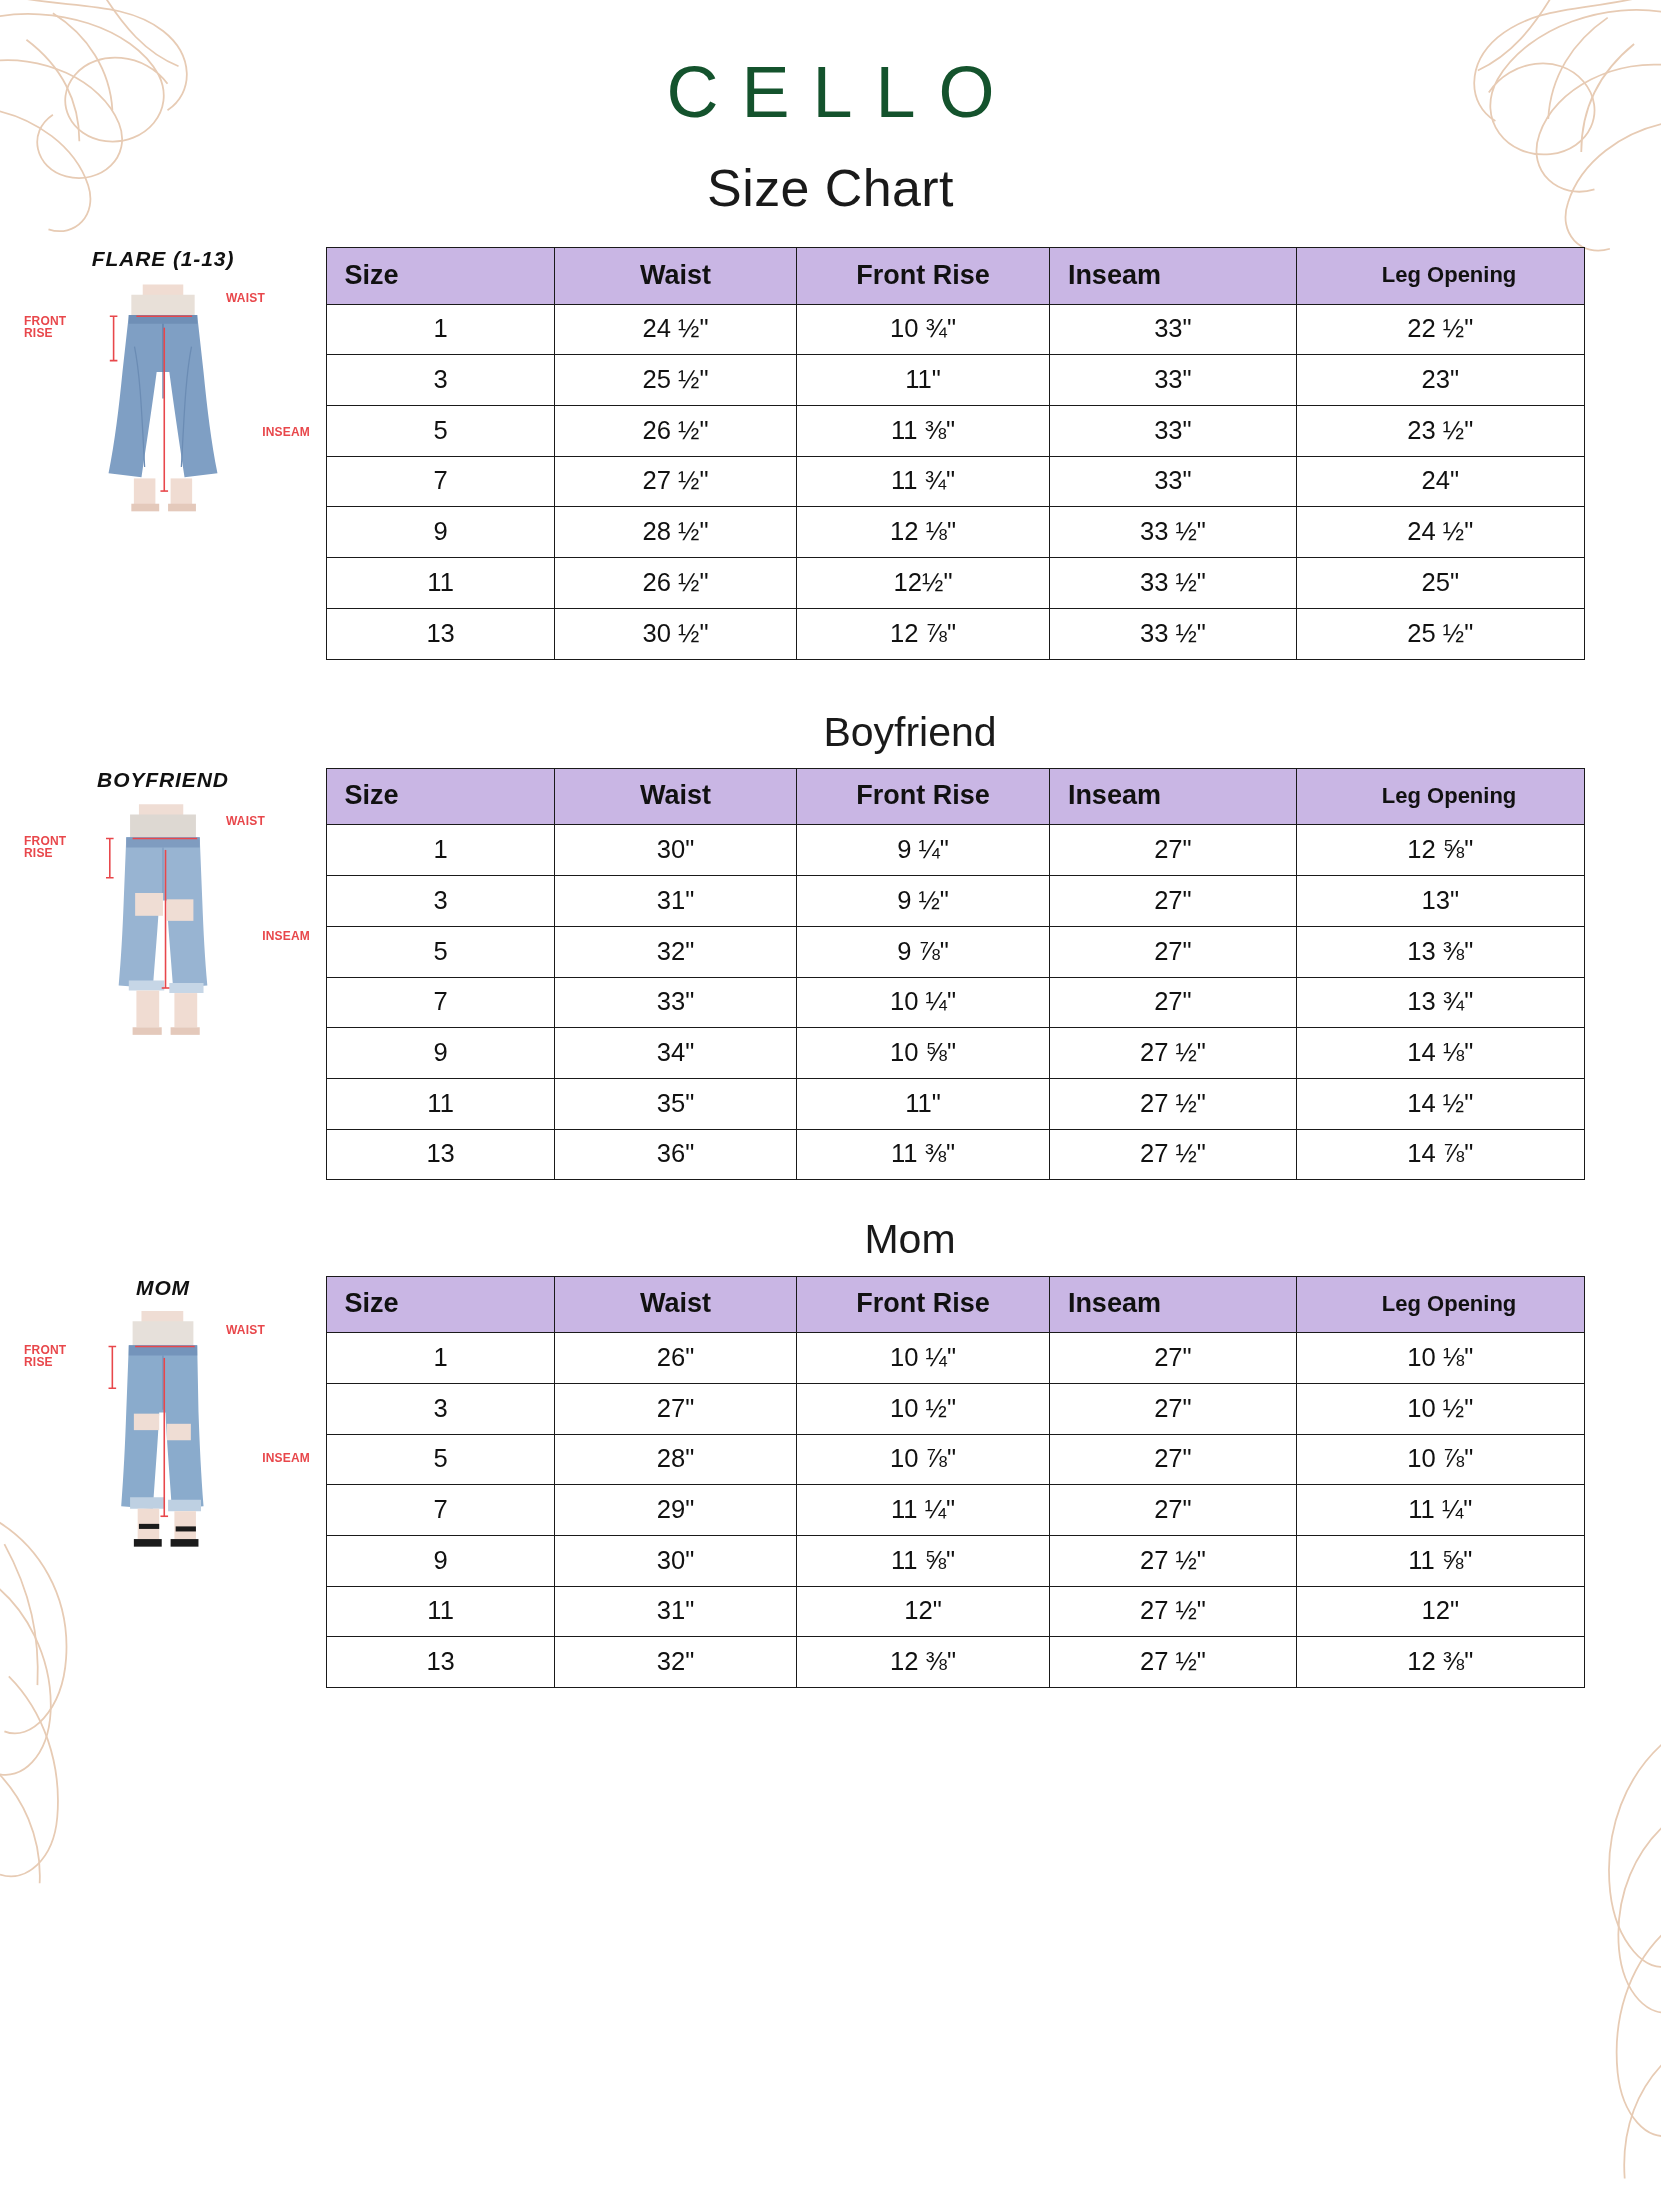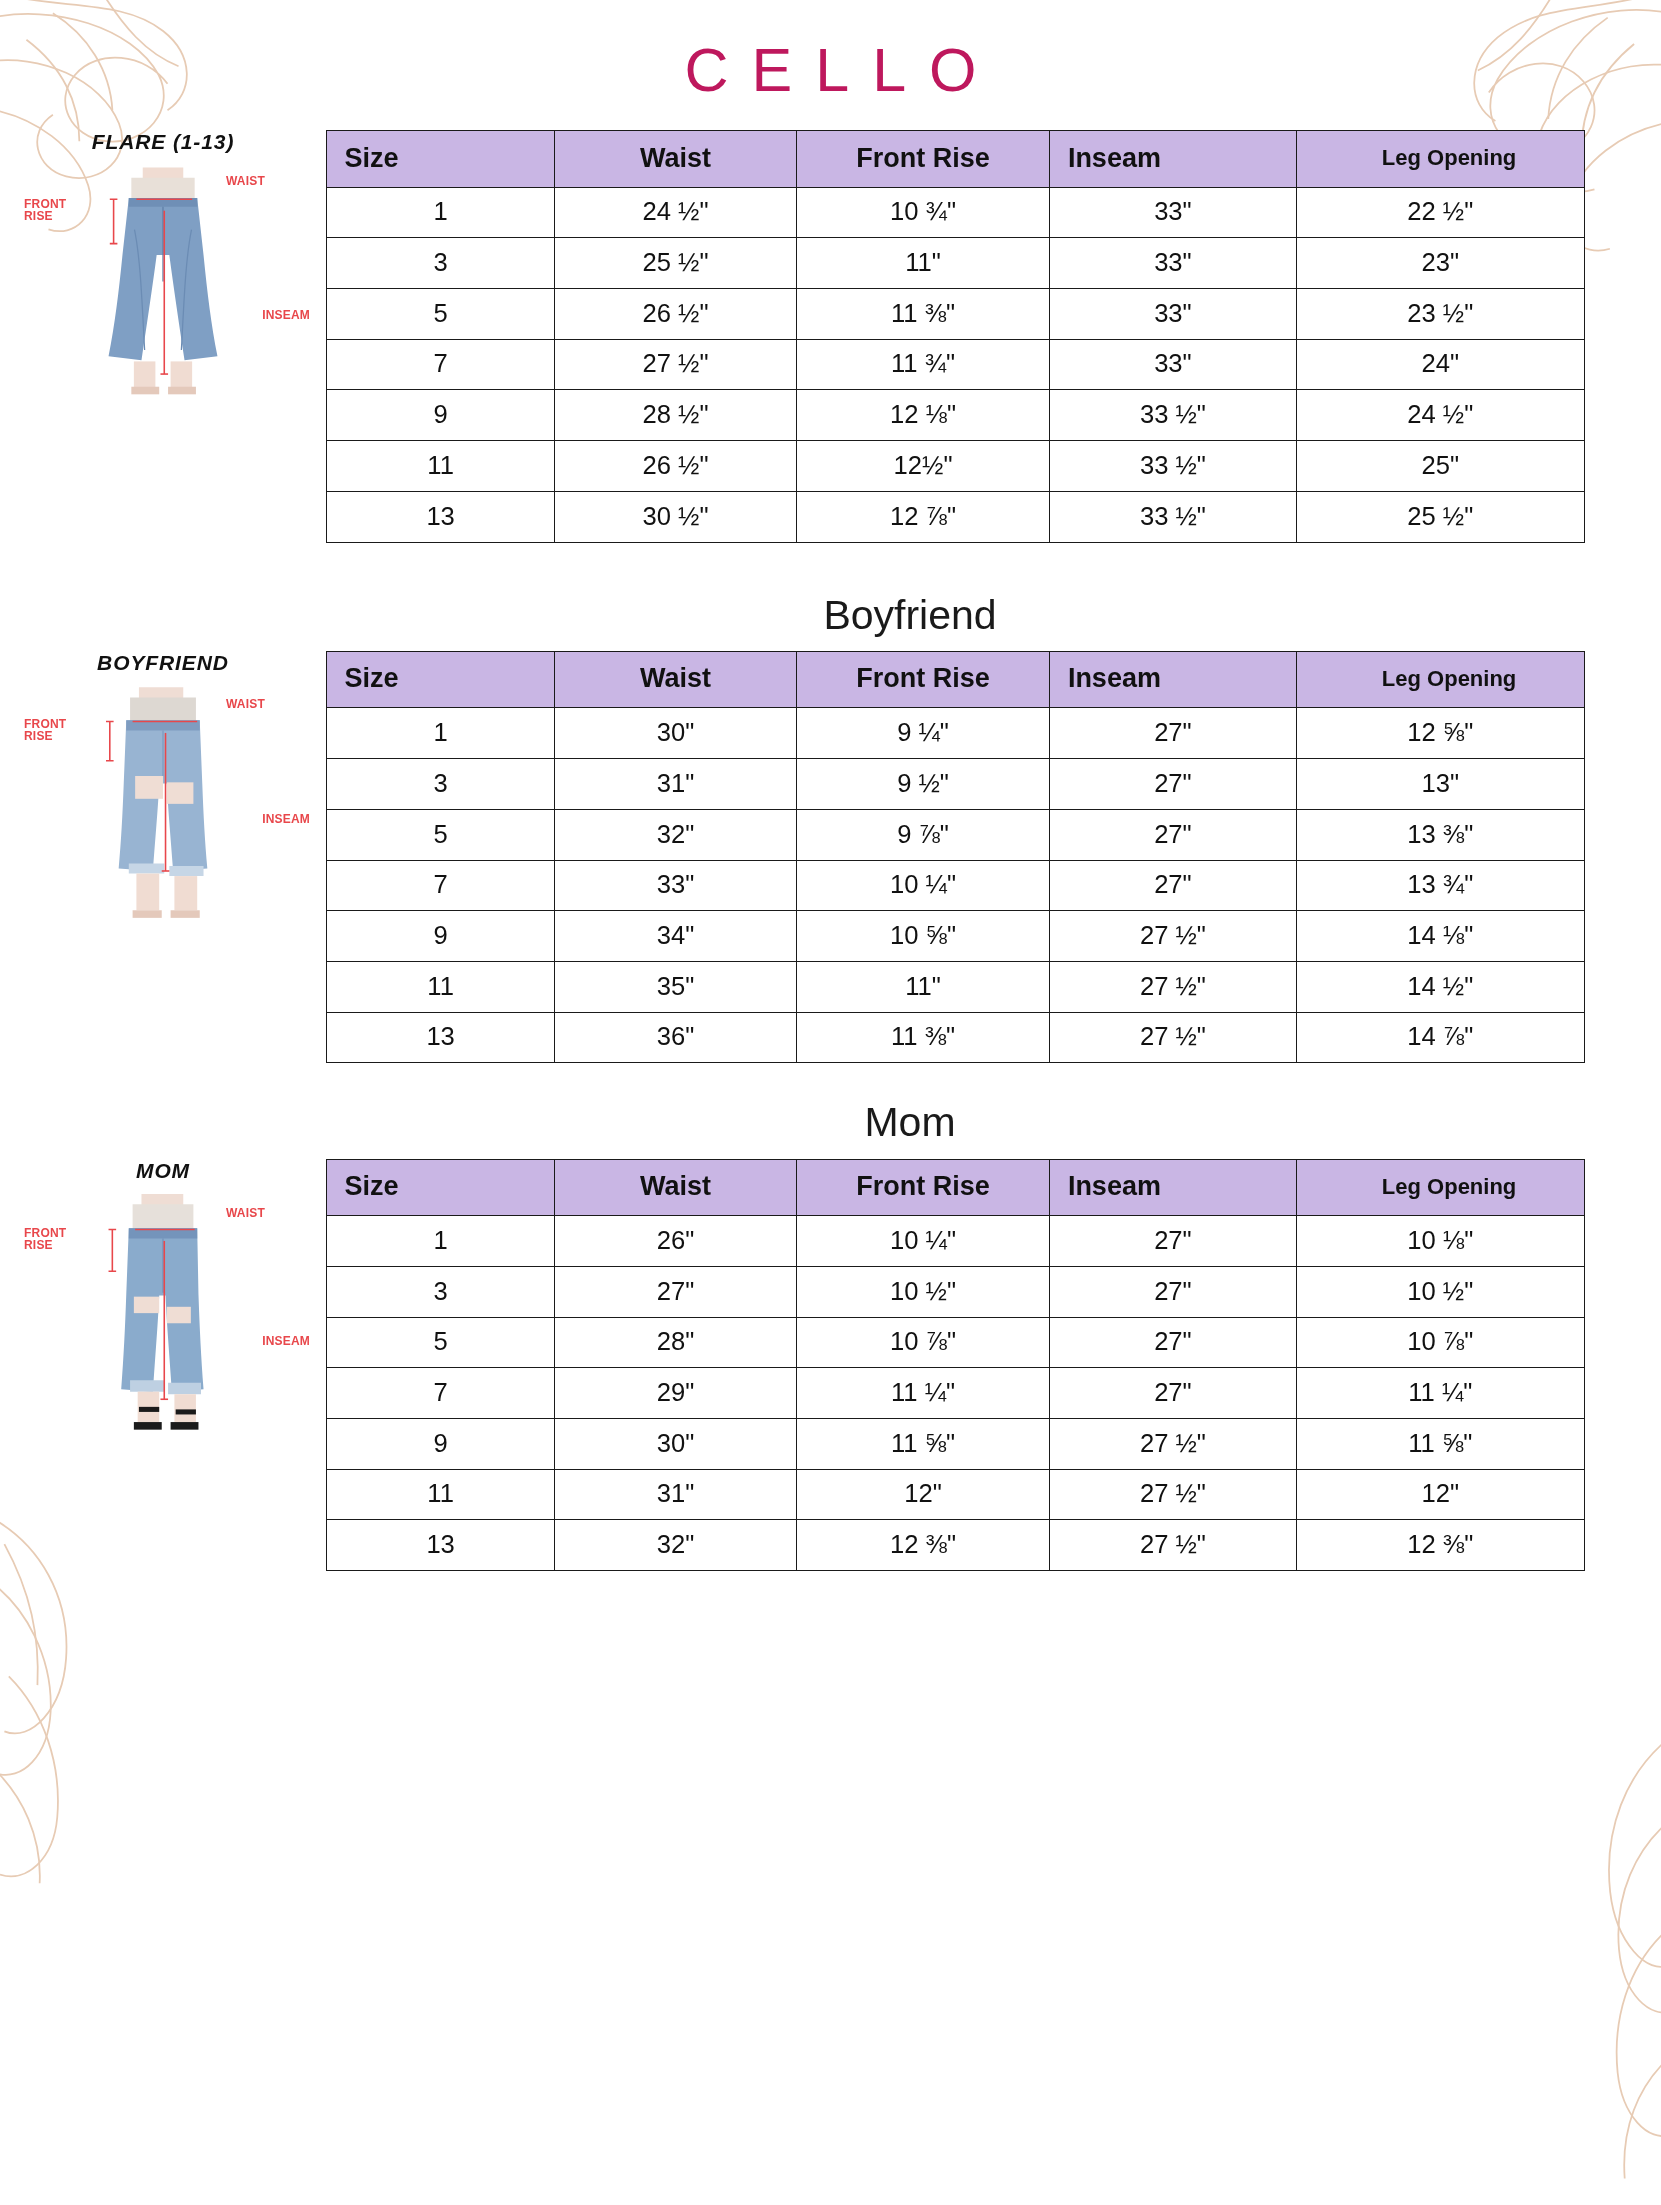--- a/index.html
+++ b/index.html
@@ -27,25 +27,25 @@
   .page {
     position: relative;
     z-index: 2;
     width: 1661px;
     height: 2205px;
   }
 
   
   .brand {
     text-align: center;
-    font-size: 61px;
+    font-size: 72px;
     letter-spacing: 23px;
     font-weight: 400;
-    color: #be185d;
-    padding-top: 40px;
+    color: #14532d;
+    padding-top: 56px;
     padding-left: 23px;
     line-height: 1;
     font-family: "Liberation Sans", sans-serif;
   }
   .subtitle {
     text-align: center;
     font-size: 52px;
     font-weight: 400;
     color: #1a1a1a;
     margin-top: 30px;
@@ -196,20 +196,21 @@
       <path d="M390 220 C 300 290, 255 400, 265 520 C 274 620, 335 680, 390 660"></path>
       <path d="M370 480 C 285 560, 250 680, 262 800 C 272 895, 330 960, 385 940"></path>
       <path d="M385 760 C 305 830, 270 930, 278 1040"></path>
     </g>
   </svg>
 </div>
 
 <div class="page">
 
   <div class="brand">CELLO</div>
+  <div class="subtitle">Size Chart</div>
 
   <div class="section">
     <div class="section-body">
 
       <div class="figure-col">
         <div class="figure-label">FLARE  (1-13)</div>
         <div class="jeans-wrap" style="margin-top:2.6px;">
 
           <div class="anno waist" style="top:15px;">WAIST</div>
           <div class="anno frontrise" style="top:38px;">

